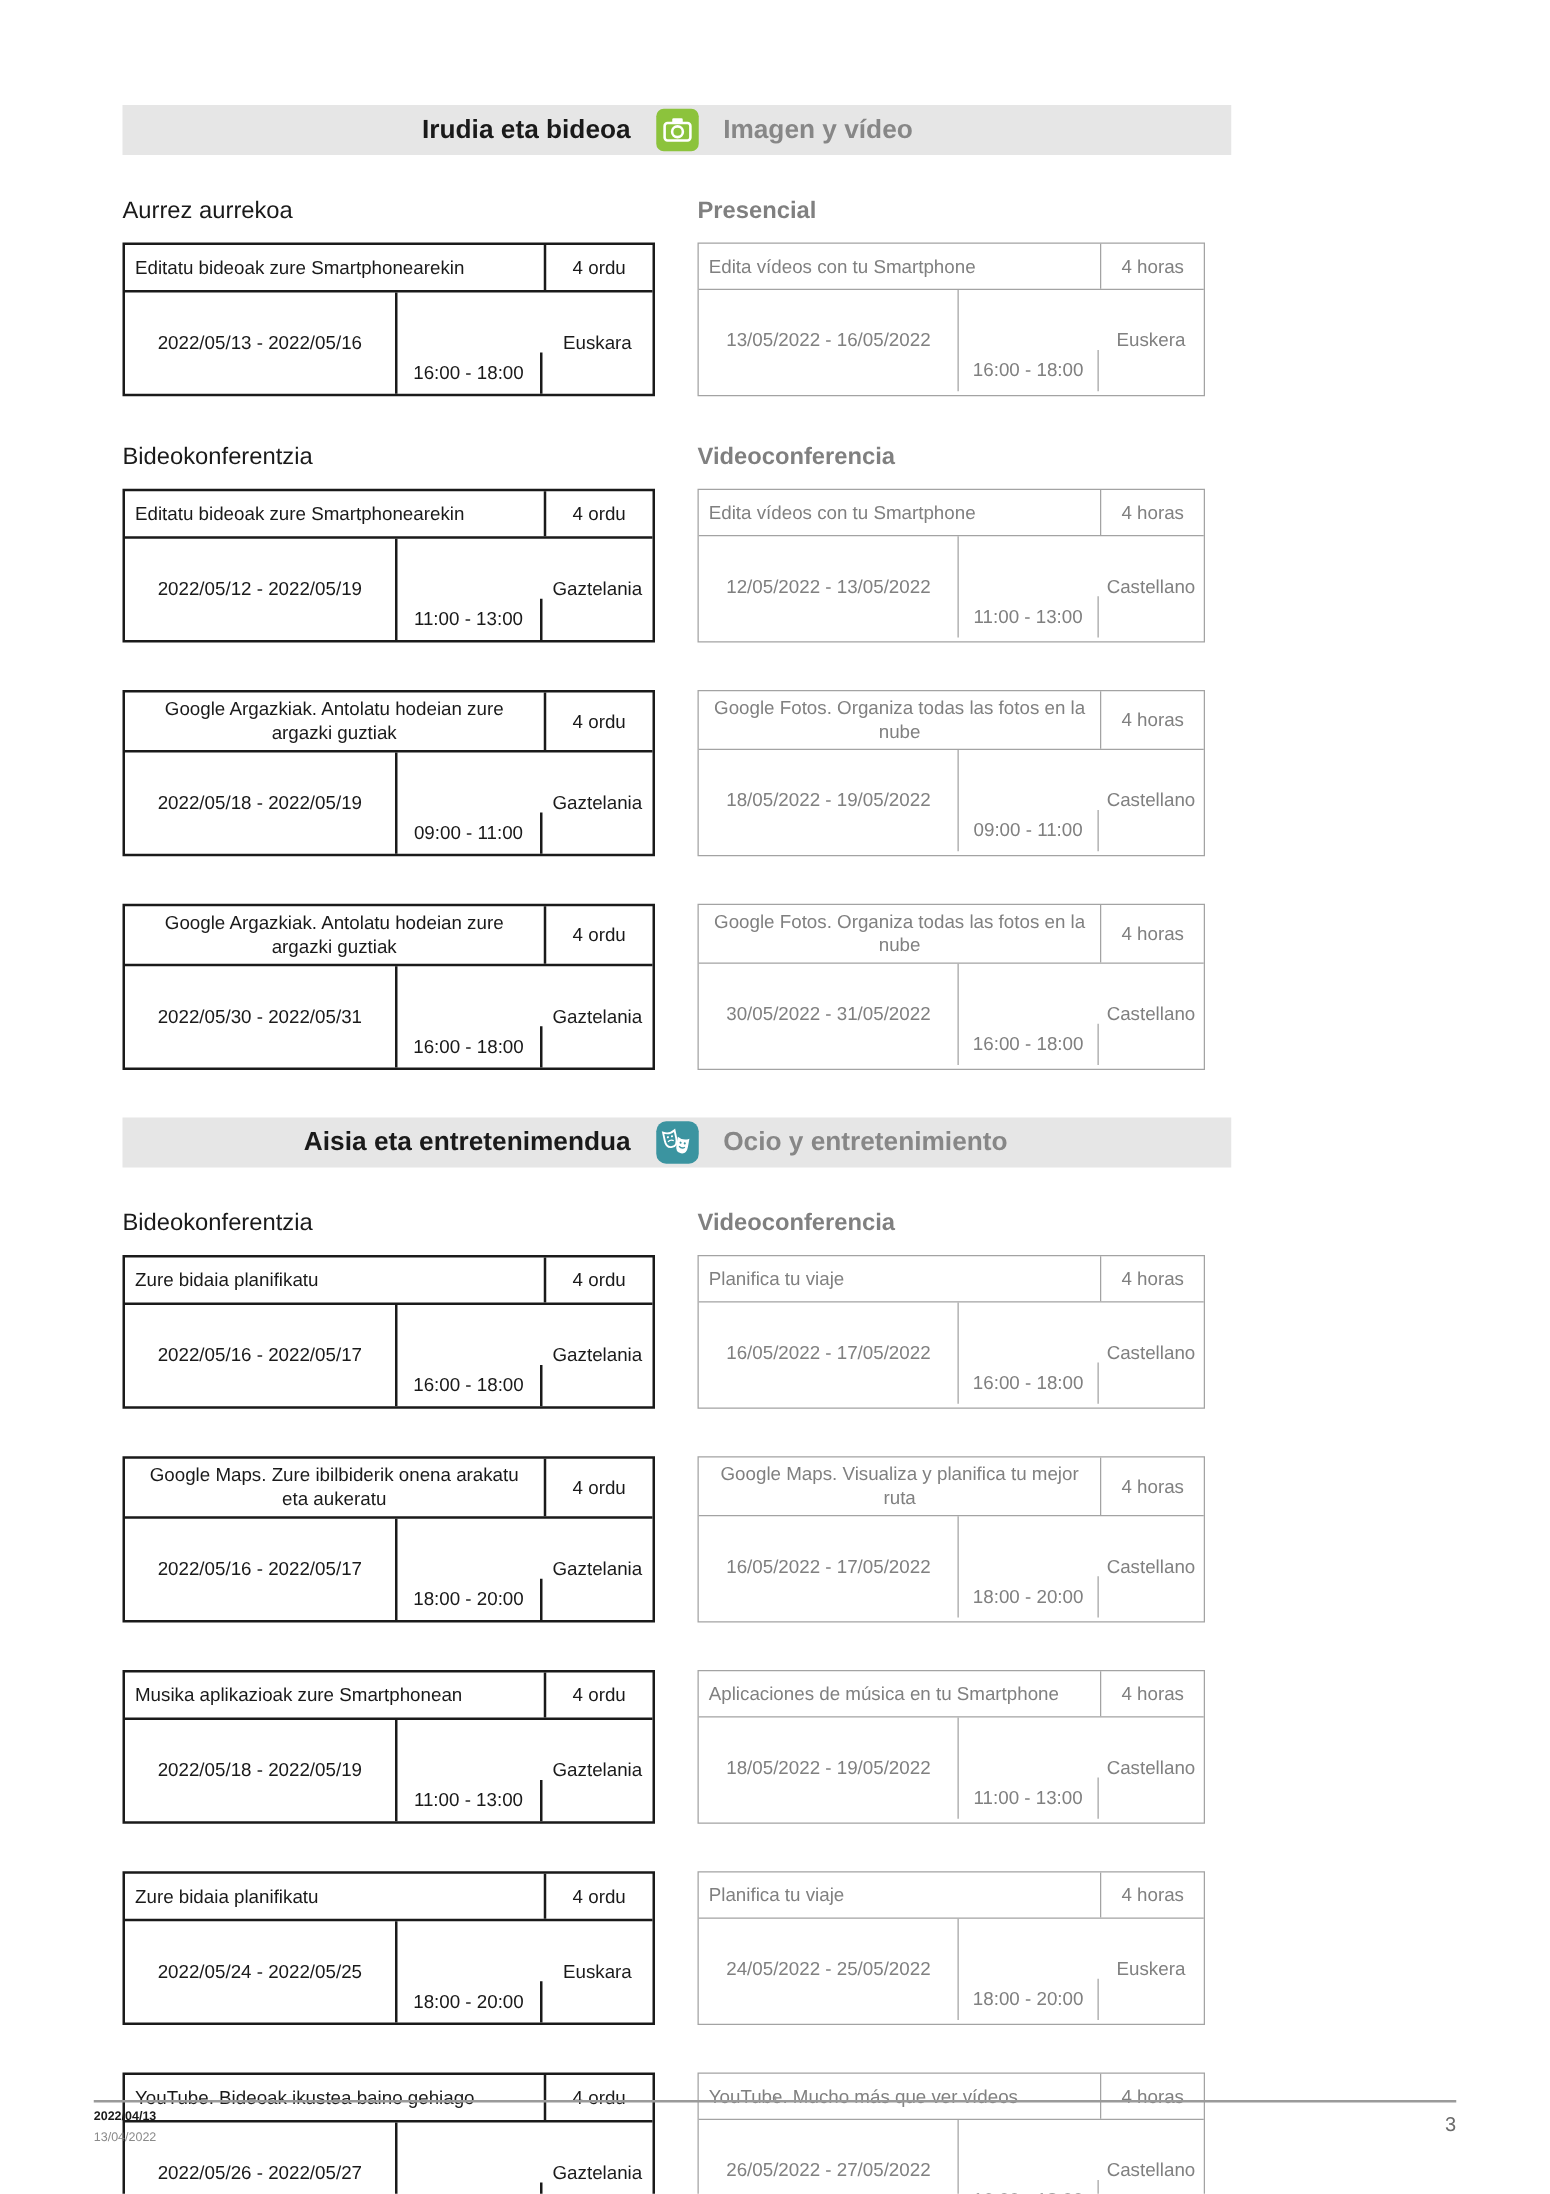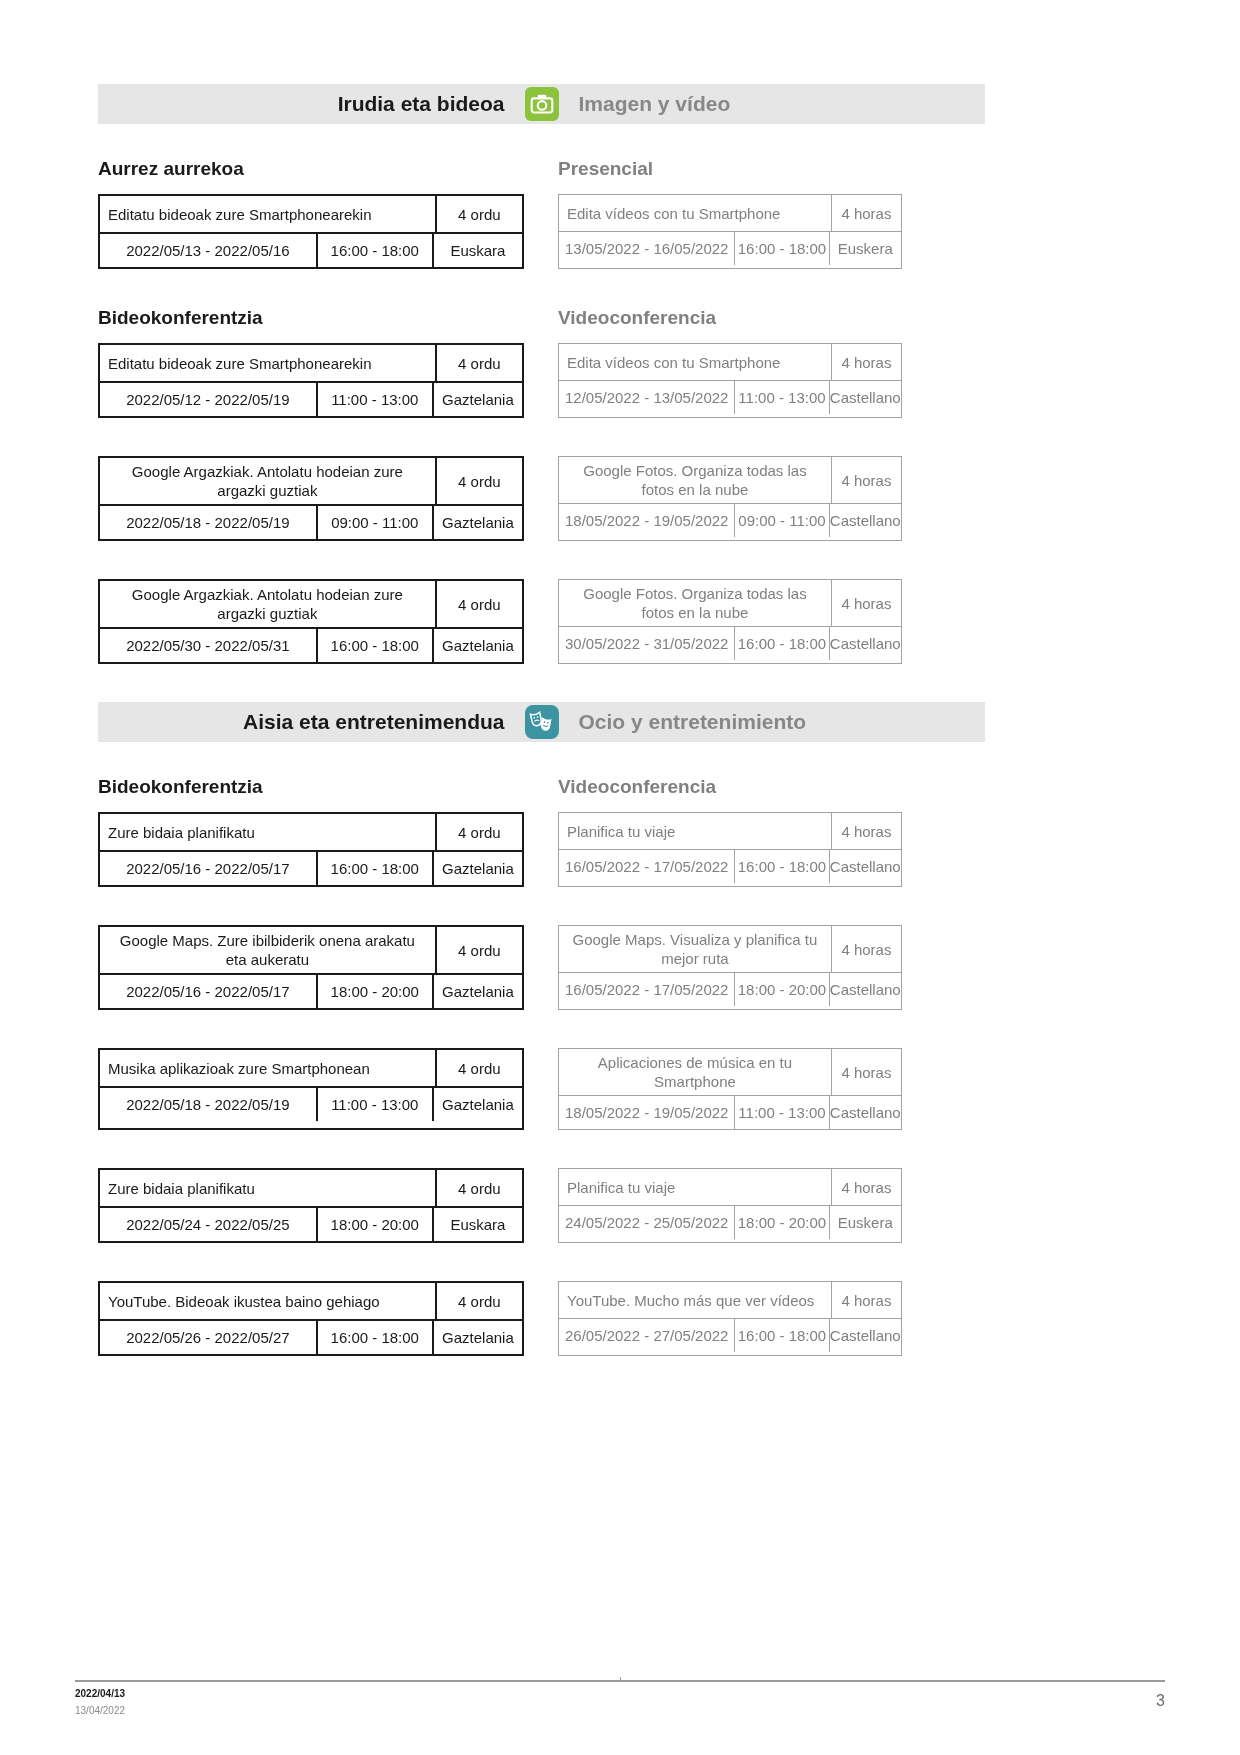--- a/index.html
+++ b/index.html
@@ -19,48 +19,48 @@
   .banner .eu{font-size:21px;font-weight:bold;color:#1a1a1a;text-align:right;}
   .banner .es{font-size:21px;font-weight:bold;color:#878787;text-align:left;}
   .icon-tile{
     width:34px;height:34px;border-radius:6px;flex:0 0 34px;
     display:flex;align-items:center;justify-content:center;
   }
   .icon-tile svg{width:30px;height:30px;display:block;}
 
   
   .headings{display:flex;gap:34px;margin-bottom:14px;}
-  .headings .h-eu{width:426px;font-size:19px;font-weight:bold;color:#1a1a1a;}
+  .headings .h-eu{width:426px;font-size:19px;font-weight:normal;color:#1a1a1a;}
   .headings .h-es{width:427px;font-size:19px;font-weight:bold;color:#808080;}
 
   .group{margin-bottom:30px;}
   .course-row{display:flex;gap:34px;margin-bottom:38px;}
 
   
   .ctable{width:426px;box-sizing:border-box;}
   .ctable .row{display:flex;}
   .ctable .cell{
     box-sizing:border-box;display:flex;align-items:center;
     padding:4px 8px;font-size:15px;line-height:19px;
   }
   .ctable .r1 .cell{min-height:36px;text-align:center;}
   .ctable .r2 .cell{min-height:33px;justify-content:center;text-align:center;padding:4px 2px;}
   .c-title{width:79.8%;justify-content:flex-start;text-align:left;}
   .c-dur{width:20.2%;justify-content:center;text-align:center;padding:4px 2px !important;}
   .c-dates{width:51.6%;}
-  .c-time{width:27.5%;}
+  .c-time{width:27.5%;margin-top:48px;}
   .c-lang{width:20.9%;}
 
   .t-eu{border:2px solid #1a1a1a;color:#1a1a1a;}
   .t-eu .r1{border-bottom:2px solid #1a1a1a;}
   .t-eu .c-title{border-right:2px solid #1a1a1a;}
   .t-eu .c-dates{border-right:2px solid #1a1a1a;}
   .t-eu .c-time{border-right:2px solid #1a1a1a;}
 
-  .t-es{width:344px;border:1px solid #a3a3a3;color:#808080;}
+  .t-es{width:406px;border:1px solid #a3a3a3;color:#808080;}
   .t-es .r1{border-bottom:1px solid #a3a3a3;}
   .t-es .c-title{border-right:1px solid #a3a3a3;}
   .t-es .c-dates{border-right:1px solid #a3a3a3;}
   .t-es .c-time{border-right:1px solid #a3a3a3;}
 
   
   .footer{position:absolute;left:75px;right:75px;top:1680px;}
   .footer-line{height:2px;background:#9a9a9a;position:relative;}
   .footer-tick{position:absolute;left:50%;top:-3px;width:1px;height:4px;background:#9a9a9a;}
   .footer-left{position:absolute;left:0;top:8px;}

